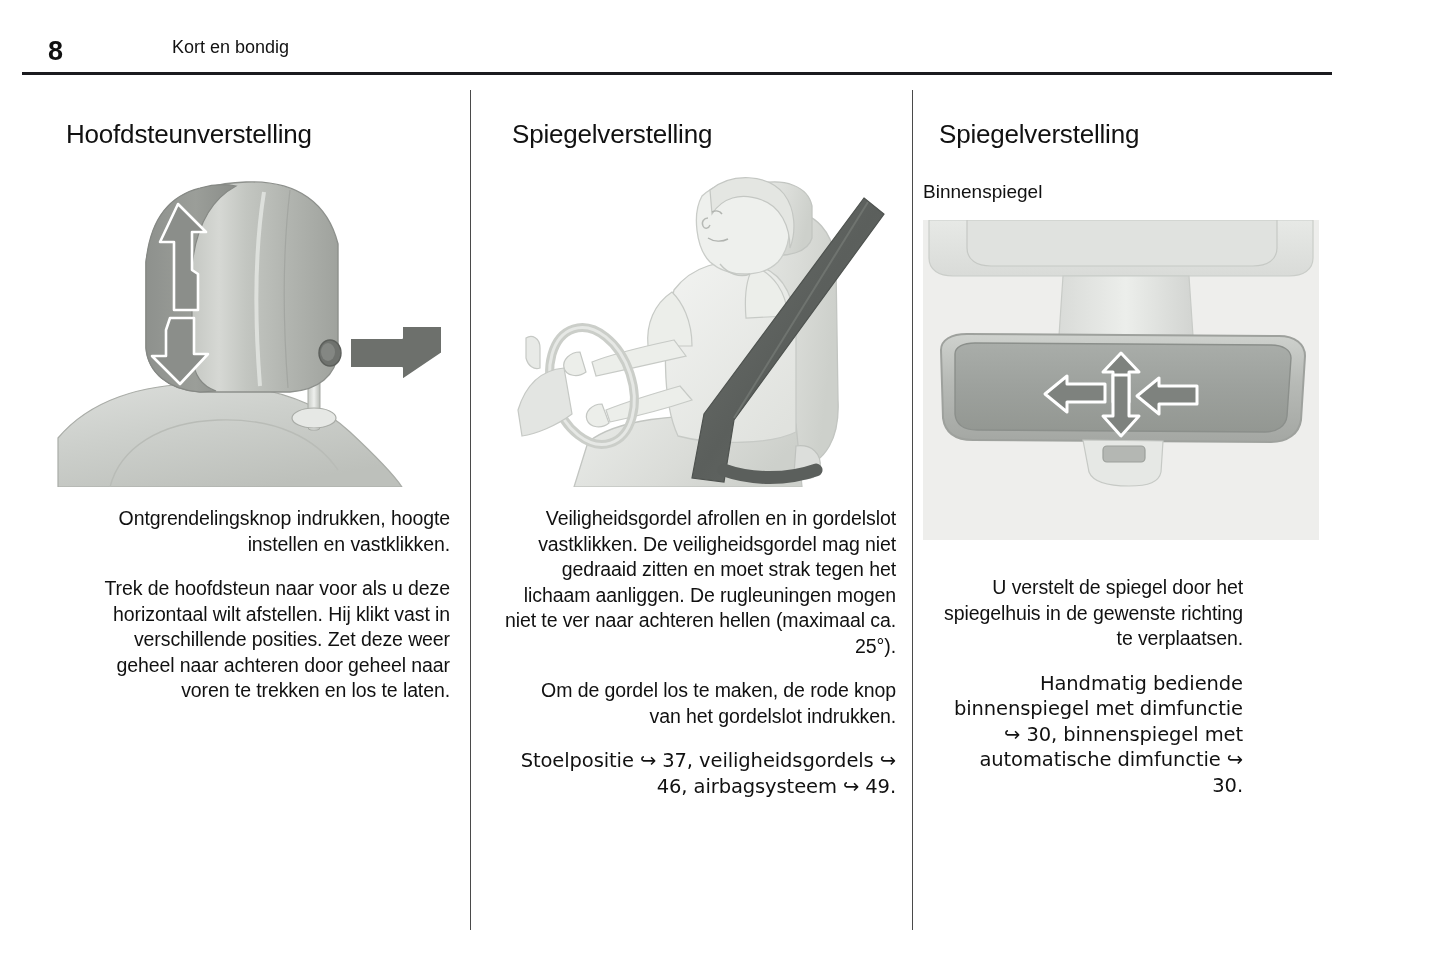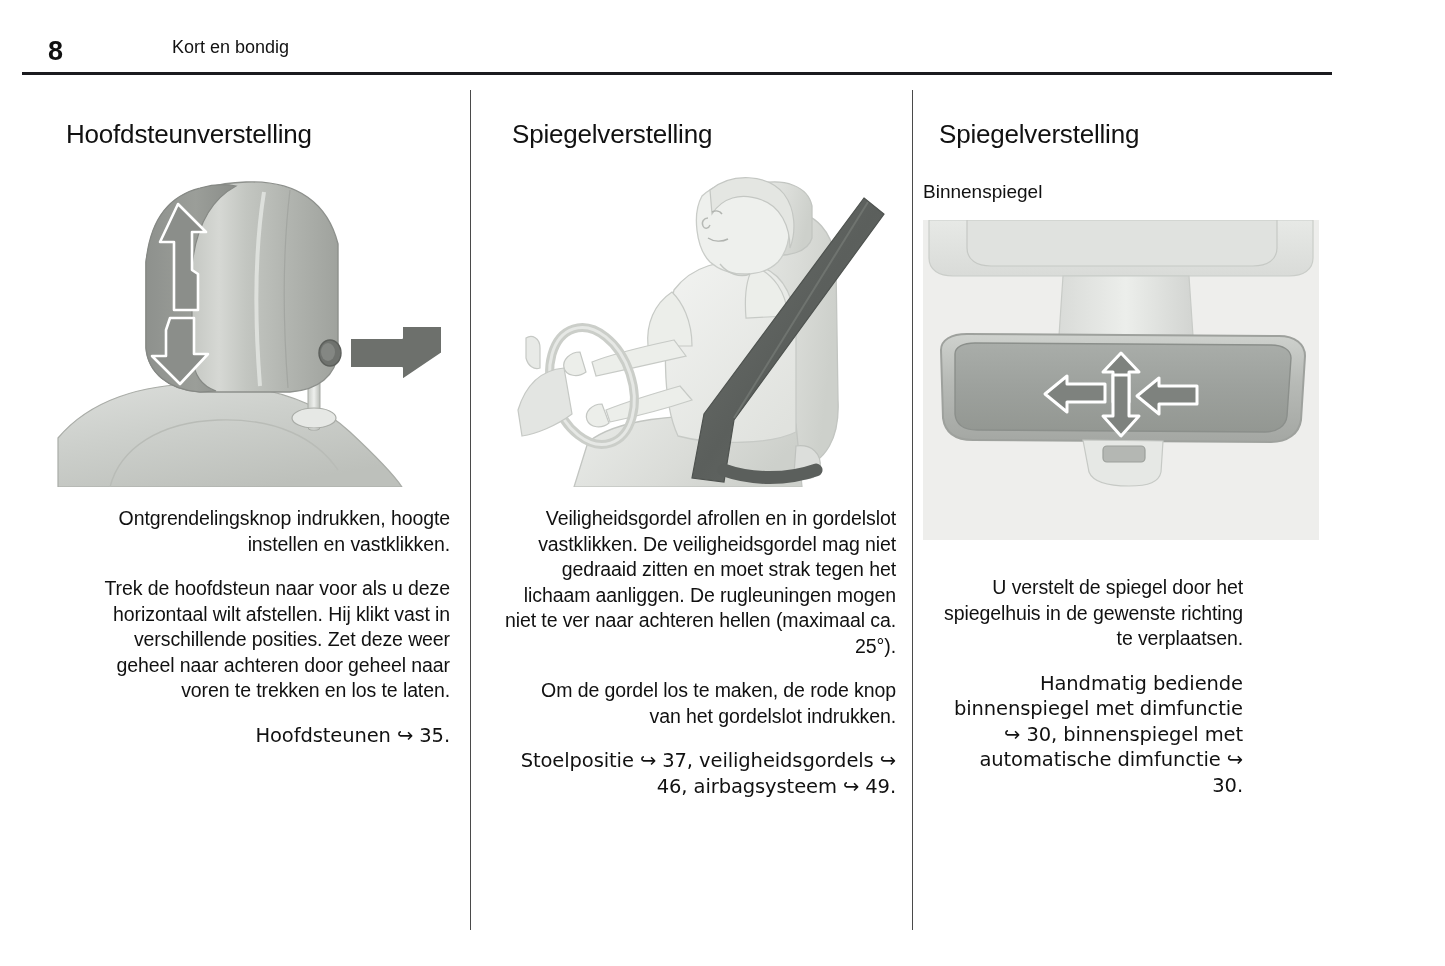--- a/index.html
+++ b/index.html
@@ -196,21 +196,20 @@
         <path d="M392 183 L392 156 L352 156 L352 168 L300 168 L300 198 L352 198 L352 210 Z" fill="#6d706c" stroke="#ffffff" stroke-width="2" stroke-linejoin="round"></path>
 
         <path d="M128 34 L156 62 L142 62 L142 100 L148 104 L148 140 L124 140 L124 72 L110 72 Z" fill="#8b8e8a" stroke="#ffffff" stroke-width="2.6" stroke-linejoin="round"></path>
 
         <path d="M120 148 L144 148 L144 184 L158 184 L130 214 L102 186 L116 186 L116 160 Z" fill="#8b8e8a" stroke="#ffffff" stroke-width="2.6" stroke-linejoin="round"></path>
       </svg>
     </div>
 
     <p class="body-text">Ontgrendelingsknop indrukken, hoogte instellen en vastklikken.</p>
     <p class="body-text">Trek de hoofdsteun naar voor als u deze horizontaal wilt afstellen. Hij klikt vast in verschillende posities. Zet deze weer geheel naar achteren door geheel naar voren te trekken en los te laten.</p>
-    <p class="body-text ref-arrow">Hoofdsteunen ↪ 35.</p>
   </div>
 
   <div class="column col-2">
 
     <h2 class="sec-heading">Spiegelverstelling</h2>
 
     <div class="figure fig-seatbelt">
       <svg width="400" height="317" viewBox="0 0 400 317">
         <defs>
           <linearGradient id="sbSeat" x1="0" y1="0" x2="1" y2="0.3">

